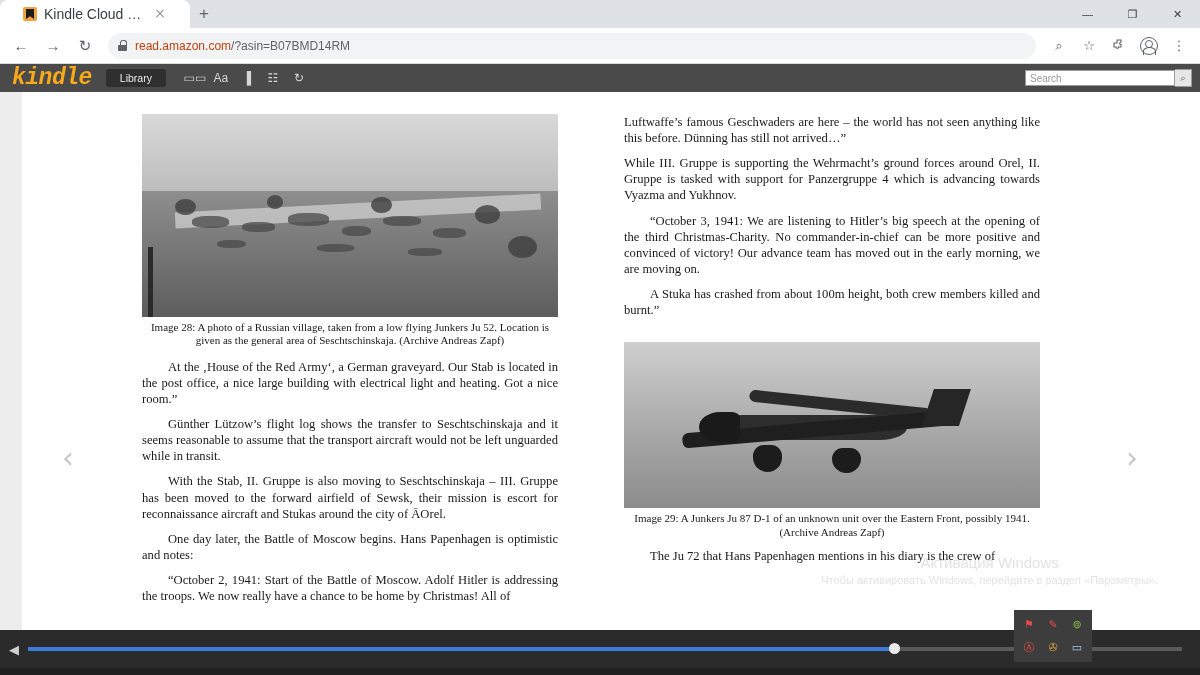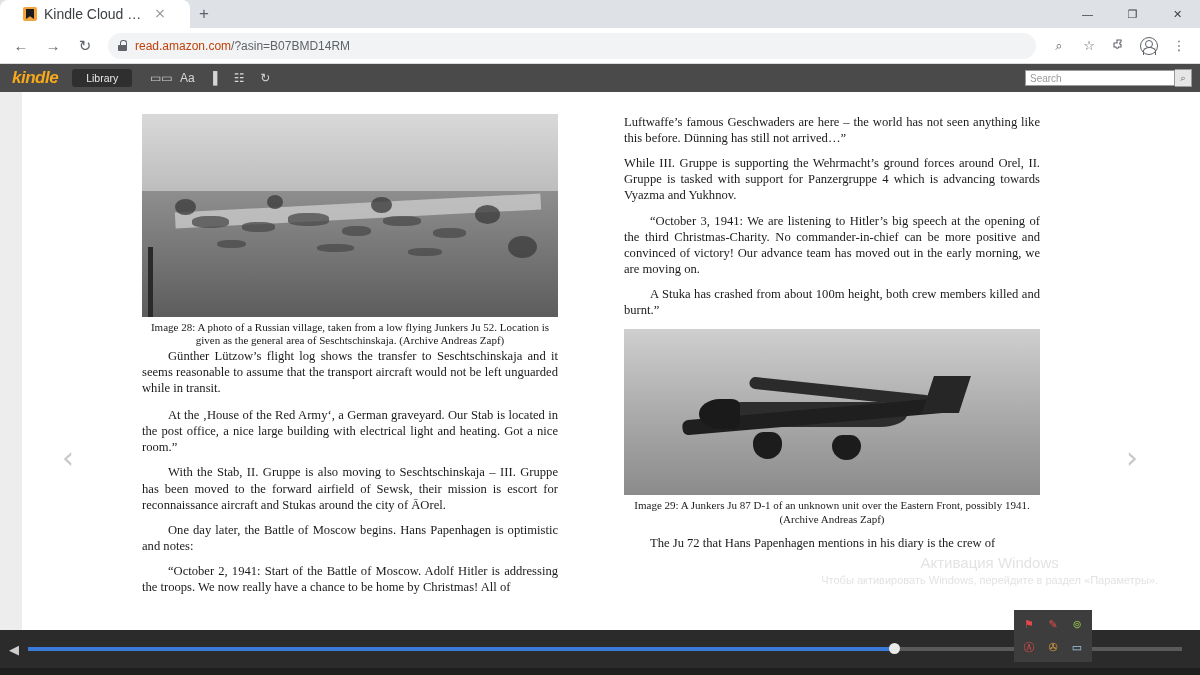--- a/index.html
+++ b/index.html
@@ -52,21 +52,21 @@
   .avatar-ic { width:18px; height:18px; border-radius:50%; border:1.6px solid #5f6368; position:relative; }
   .avatar-ic:before{ content:""; position:absolute; left:4.2px; top:2.2px; width:6px; height:6px; border-radius:50%; border:1.5px solid #5f6368;}
   .avatar-ic:after{ content:""; position:absolute; left:1.5px; top:9.5px; width:11px; height:7px; border-radius:50% 50% 0 0; border:1.5px solid #5f6368; border-bottom:none;}
 
   
   .kindlebar {
     height:28px; background:#4a4a4a; display:flex; align-items:center; gap:0; padding:0 8px;
     color:#fff; font-size:11px;
   }
   .kindle-logo {
-    font-family:Liberation Sans, sans-serif; font-size:17px; color:#f7a81b; letter-spacing:-.5px; padding:0 14px 0 4px;
+    font-family:Liberation Mono, monospace; font-size:23px; color:#f7a81b; letter-spacing:-.5px; padding:0 14px 0 4px;
     font-style:italic; font-weight:bold;
   }
   .klib {
     background:#2f2f2f; color:#e8e8e8; font-size:10.5px; padding:3px 14px; border-radius:3px; margin-right:16px;
   }
   .kicon { width:26px; height:22px; display:flex; align-items:center; justify-content:center; color:#d6d6d6; font-size:12px; }
   .ksearchwrap { margin-left:auto; display:flex; align-items:center; }
   .ksearch {
     width:150px; height:16px; background:#fff; border:1px solid #9a9a9a; font-size:10px; color:#9a9a9a;
     padding:0 4px; display:flex; align-items:center;
@@ -217,34 +217,34 @@
           <div class="tree" style="left:8%;top:42%;width:5%;height:8%"></div>
           <div class="tree" style="left:30%;top:40%;width:4%;height:7%"></div>
           <div class="tree" style="left:55%;top:41%;width:5%;height:8%"></div>
           <div class="tree" style="left:80%;top:45%;width:6%;height:9%"></div>
           <div class="tree" style="left:88%;top:60%;width:7%;height:11%"></div>
           <div class="postl"></div>
         </div>
         <div class="figcap">Image 28: A photo of a Russian village, taken from a low flying Junkers Ju 52. Location is given as the general area of Seschtschinskaja. (Archive Andreas Zapf)</div>
       </div>
 
+      <p style="margin-top:11px;">At the ‚House of the Red Army‘, a German graveyard. Our Stab is located in the post office, a nice large building with electrical light and heating. Got a nice room.”</p>
       <p>Günther Lützow’s flight log shows the transfer to Seschtschinskaja and it seems reasonable to assume that the transport aircraft would not be left unguarded while in transit.</p>
-      <p style="margin-top:11px;">At the ‚House of the Red Army‘, a German graveyard. Our Stab is located in the post office, a nice large building with electrical light and heating. Got a nice room.”</p>
       <p>With the Stab, II. Gruppe is also moving to Seschtschinskaja – III. Gruppe has been moved to the forward airfield of Sewsk, their mission is escort for reconnaissance aircraft and Stukas around the city of ĀOrel.</p>
       <p>One day later, the Battle of Moscow begins. Hans Papenhagen is optimistic and notes:</p>
       <p class="quote">“October 2, 1941: Start of the Battle of Moscow. Adolf Hitler is addressing the troops. We now really have a chance to be home by Christmas! All of</p>
     </div>
 
     <div class="col">
       <p class="noind">Luftwaffe’s famous Geschwaders are here – the world has not seen anything like this before. Dünning has still not arrived…”</p>
       <p class="noind">While III. Gruppe is supporting the Wehrmacht’s ground forces around Orel, II. Gruppe is tasked with support for Panzergruppe 4 which is advancing towards Vyazma and Yukhnov.</p>
       <p class="quote">“October 3, 1941: We are listening to Hitler’s big speech at the opening of the third Christmas-Charity. No commander-in-chief can be more positive and convinced of victory! Our advance team has moved out in the early morning, we are moving on.</p>
       <p class="quote">A Stuka has crashed from about 100m height, both crew members killed and burnt.”</p>
 
-      <div class="figure" style="margin-top:11px;">
+      <div class="figure" style="margin-top:24px;">
         <div class="figbox photo2">
           <div class="wing2"></div>
           <div class="fuse"></div>
           <div class="wing"></div>
           <div class="tail"></div>
           <div class="nose"></div>
           <div class="gear" style="left:31%;top:62%;width:7%;height:16%"></div>
           <div class="gear" style="left:50%;top:64%;width:7%;height:15%"></div>
         </div>
         <div class="figcap">Image 29: A Junkers Ju 87 D-1 of an unknown unit over the Eastern Front, possibly 1941. (Archive Andreas Zapf)</div>

